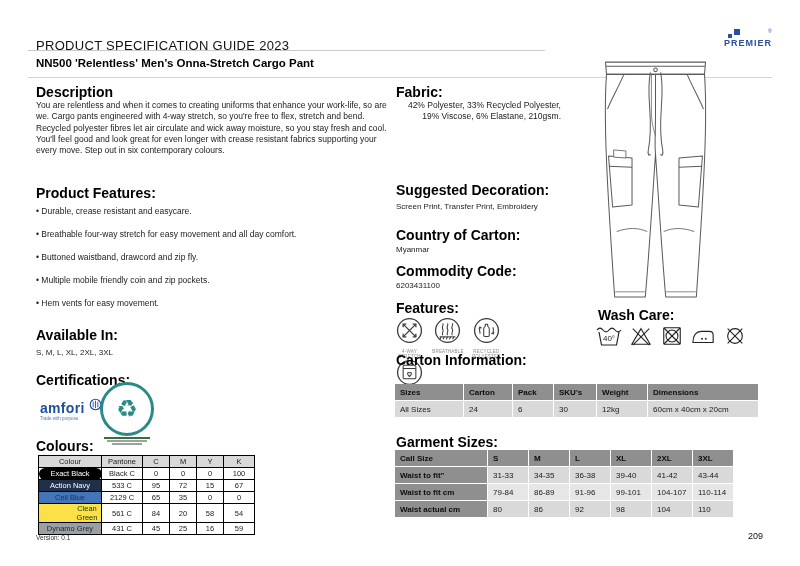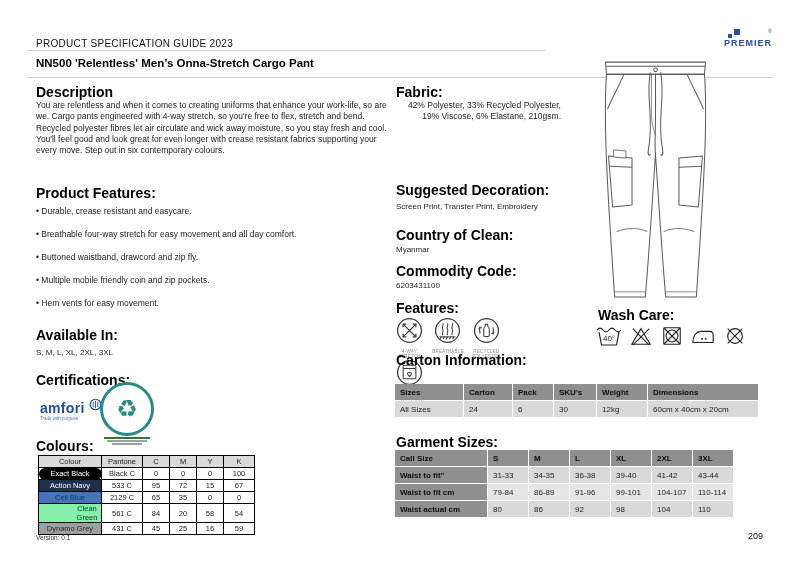--- a/index.html
+++ b/index.html
@@ -2,21 +2,21 @@
 <html><head>
 <meta charset="utf-8">
 <style>
   html,body{margin:0;padding:0;background:#e8e8e8;}
   .page{position:relative;width:800px;height:566px;background:#ffffff;margin:0 auto;
         font-family:"Liberation Sans",sans-serif;color:#1a1a1a;overflow:hidden;}
   .abs{position:absolute;}
   .h{font-size:14px;font-weight:700;color:#000;}
   .body-text{font-size:8.5px;line-height:11.3px;color:#1a1a1a;}
   .small{font-size:8px;}
-  .spec-guide{font-size:10px;letter-spacing:.3px;color:#111;}
+  .spec-guide{font-size:13px;letter-spacing:.3px;color:#111;}
   .doc-title{font-size:11.5px;font-weight:700;color:#000;}
   .rule{height:1px;background:#c9c9c9;}
   .bullet-item{font-size:8.5px;color:#1a1a1a;margin-bottom:13px;}
   .bullet-item::before{content:"• ";}
   
   table.colours{border-collapse:collapse;font-size:7.5px;}
   table.colours td,table.colours th{border:1px solid #000;text-align:center;padding:0 2px;height:11px;font-weight:400;}
   table.colours th{background:#d9d9d9;}
   
   table.grey{border-collapse:separate;border-spacing:1px;font-size:8px;}
@@ -119,21 +119,21 @@
     </tr>
     <tr>
       <td style="background-color: rgb(68, 117, 184); color: rgb(23, 48, 92);">Ceil Blue</td>
       <td>2129 C</td>
       <td>65</td>
       <td>35</td>
       <td>0</td>
       <td>0</td>
     </tr>
     <tr>
-      <td style="background-color: #86efac; color: rgb(7, 57, 28); padding-left: 36px;">Clean Green</td>
+      <td style="background-color: #fde047; color: rgb(7, 57, 28); padding-left: 36px;">Clean Green</td>
       <td>561 C</td>
       <td>84</td>
       <td>20</td>
       <td>58</td>
       <td>54</td>
     </tr>
     <tr>
       <td style="background-color: rgb(154, 160, 164); color: rgb(39, 39, 39);">Dynamo Grey</td>
       <td>431 C</td>
       <td>45</td>
@@ -143,21 +143,21 @@
     </tr>
   </tbody>
     </table>
 
   <div class="abs h" style="left:396px;top:84px;">Fabric:</div>
   <div class="abs body-text" style="left:396px;top:100px;width:165px;text-align:right;">42% Polyester, 33% Recycled Polyester, 19% Viscose, 6% Elastane, 210gsm.</div>
 
   <div class="abs h" style="left:396px;top:182px;">Suggested Decoration:</div>
   <div class="abs small" style="left:396px;top:202px;">Screen Print, Transfer Print, Embroidery</div>
 
-  <div class="abs h" style="left:396px;top:227px;">Country of Clean:</div>
+  <div class="abs h" style="left:396px;top:227px;">Country of Carton:</div>
   <div class="abs small" style="left:396px;top:245px;">Myanmar</div>
 
   <div class="abs h" style="left:396px;top:263px;">Commodity Code:</div>
   <div class="abs small" style="left:396px;top:281px;">6203431100</div>
 
   <div class="abs h" style="left:396px;top:300px;">Features:</div>
   <div class="abs" style="left:393px;top:317px;width:145px;">
     <span class="feat">
       <svg width="27" height="27" viewBox="0 0 34 34">
         <circle cx="17" cy="17" r="15" fill="none" stroke="#3a3a3a" stroke-width="1.6"></circle>

